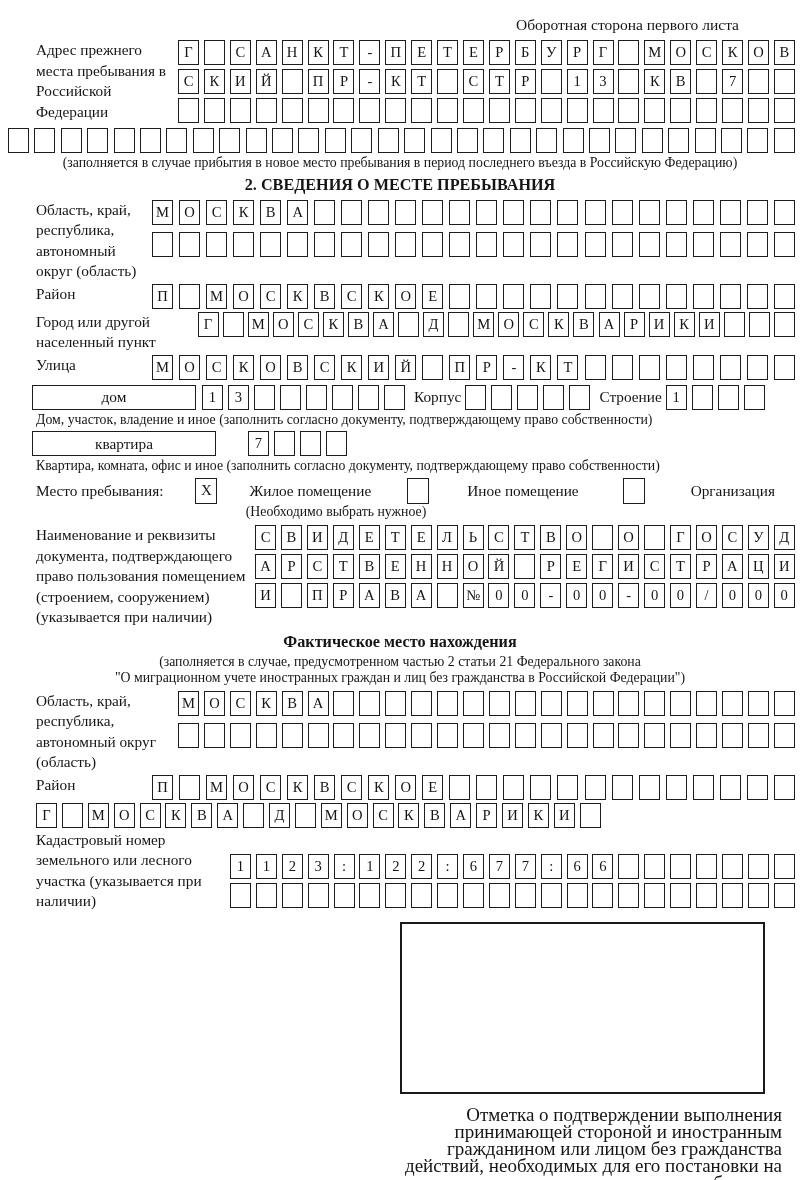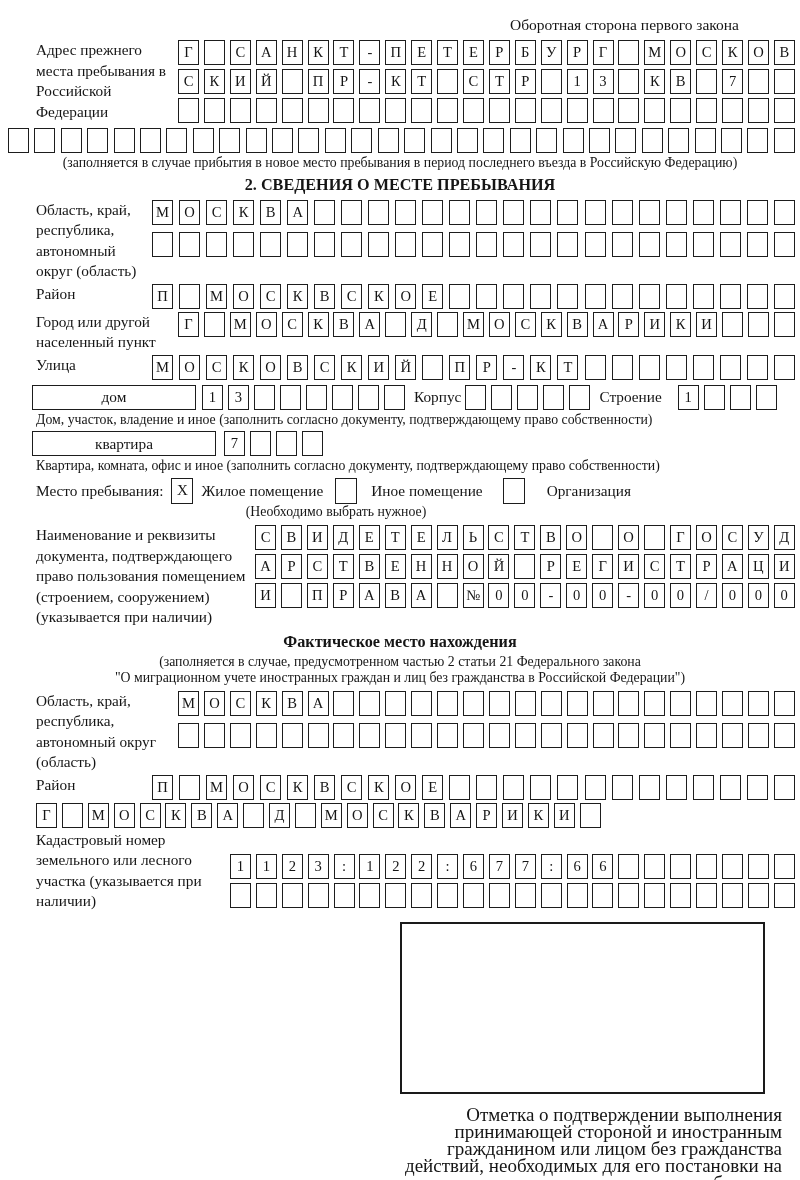--- a/index.html
+++ b/index.html
@@ -43,29 +43,29 @@
   .chkrow{display:flex;align-items:center;}
   .chk{box-sizing:border-box;width:22px;height:26px;border:1.6px solid #1d1d1d;
        display:flex;align-items:center;justify-content:center;font-size:15px;flex:0 0 auto;}
   .mr8{margin-right:8px;}.mr12{margin-right:12px;}.mr14{margin-right:14px;}
   .mr20{margin-right:20px;}.mr22{margin-right:22px;}
 
   .stamp{box-sizing:border-box;border:2px solid #1a1a1a;width:365px;height:172px;
          margin-left:364px;margin-top:10px;background:#fff;}
   .stampcap{width:400px;margin-left:346px;text-align:right;font-size:19px;line-height:17px;margin-top:12px;}
 
-  .mt2{margin-top:2px;}.mt3{margin-top:3px;}.mt4{margin-top:4px;}
+  .mt2{margin-top:2px;}.mt3{margin-top:3px;gap:24px;}.mt4{margin-top:4px;}
   .mt5{margin-top:5px;}.mt6{margin-top:6px;}
 </style>
 </head>
 <body>
 
 <div class="page">
 
-  <div class="hdr">Оборотная сторона первого закона</div>
+  <div class="hdr">Оборотная сторона первого листа</div>
 
   <div class="frow mt6">
     <div class="lbl w142">Адрес прежнего места пребывания в Российской Федерации</div>
     <div class="stack">
       <div class="crow w617">
           <span class="cell">Г</span>
           <span class="cell"></span>
           <span class="cell">С</span>
           <span class="cell">А</span>
           <span class="cell">Н</span>
@@ -340,21 +340,21 @@
         <span class="cell"></span>
       </div>
     <div class="inline-lbl" style="margin-left:9px;margin-right:4px">Корпус</div>
     <div class="crow fixed">
         <span class="cell"></span>
         <span class="cell"></span>
         <span class="cell"></span>
         <span class="cell"></span>
         <span class="cell"></span>
       </div>
-    <div class="inline-lbl" style="margin-left:9px;margin-right:16px">Строение</div>
+    <div class="inline-lbl" style="margin-left:9px;margin-right:4px">Строение</div>
     <div class="crow fixed">
         <span class="cell">1</span>
         <span class="cell"></span>
         <span class="cell"></span>
         <span class="cell"></span>
       </div>
   </div>
   <div class="caption mt2">Дом, участок, владение и иное (заполнить согласно документу, подтверждающему право собственности)</div>
 
   <div class="domrow mt3">

